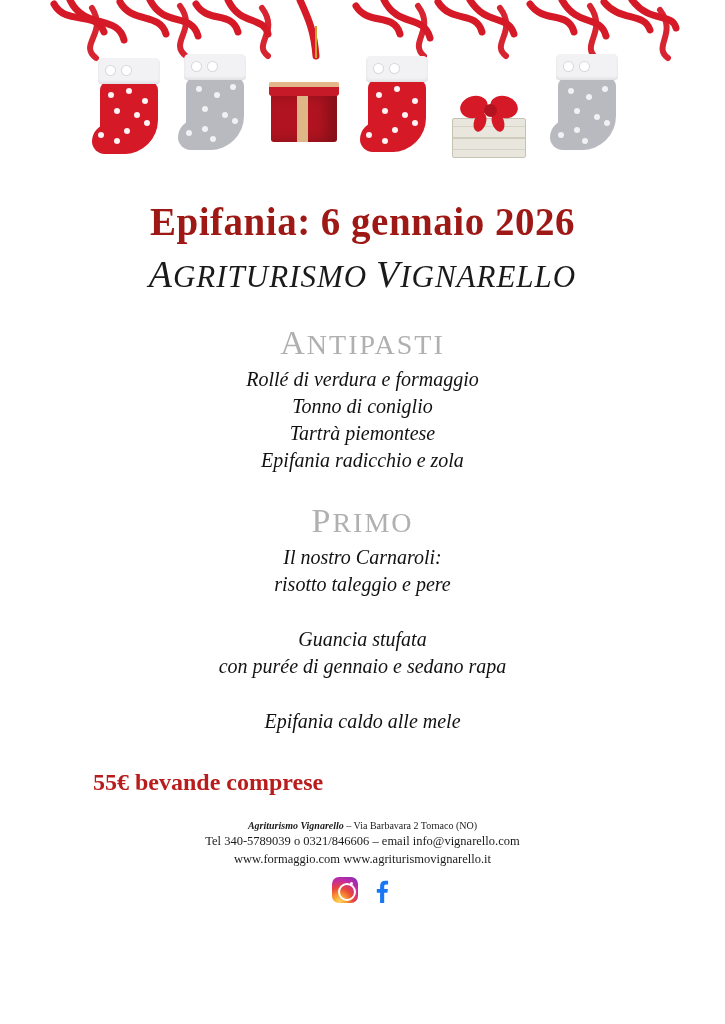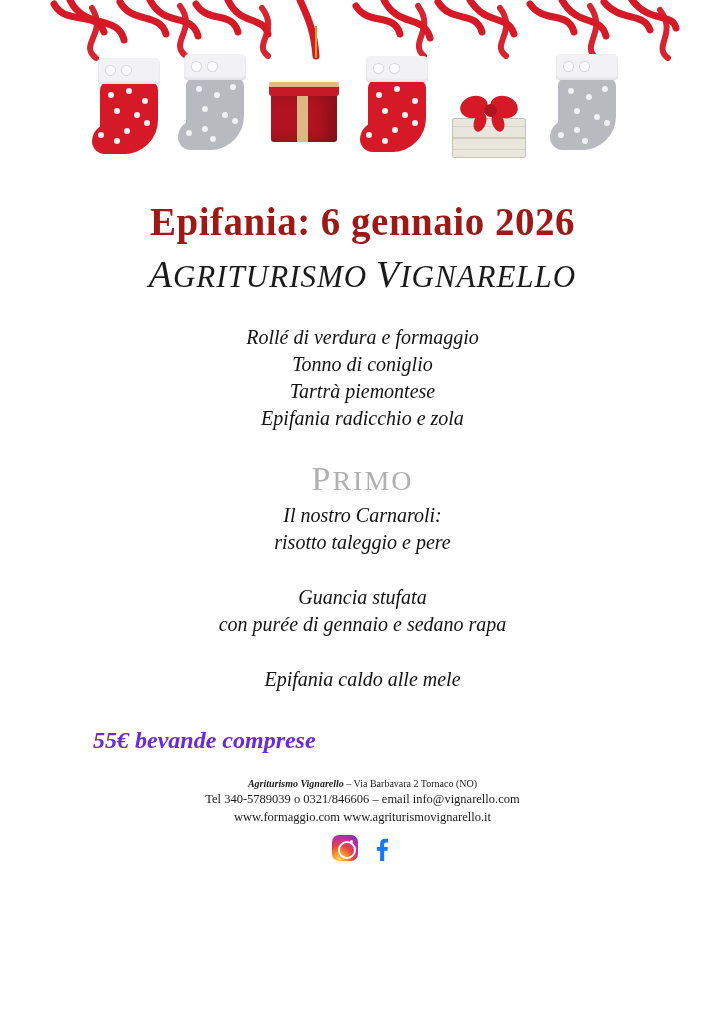--- a/index.html
+++ b/index.html
@@ -185,24 +185,23 @@
     font-size: 20px;
     color: #111;
     line-height: 1.35;
   }
 
   .price {
     margin: 34px 0 0 0;
     padding-left: 34px;
     text-align: left;
     font-family: "Liberation Serif", serif;
-    font-style: italic;
     font-weight: bold;
     font-size: 24px;
-    color: #6d28d9;
+    color: #b91c1c;
   }
 
   .footer {
     margin-top: 24px;
     text-align: center;
     color: #1a1a1a;
   }
   .footer .f1 {
     font-family: "Liberation Serif", serif;
     font-size: 10px;
@@ -403,20 +402,23 @@
 
 <div class="content">
 
   <h1 class="title-main">Epifania: 6 gennaio 2026</h1>
 
   <div class="title-sub">
     <span class="big">A</span><span>GRITURISMO </span><span class="big">V</span><span>IGNARELLO</span>
   </div>
 
   <div class="course">
+    <div class="course-title">
+      <span class="big">A</span><span>NTIPASTI</span>
+    </div>
     <div class="course-line">Rollé di verdura e formaggio</div>
     <div class="course-line">Tonno di coniglio</div>
     <div class="course-line">Tartrà piemontese</div>
     <div class="course-line">Epifania radicchio e zola</div>
   </div>
 
   <div class="course">
     <div class="course-title">
       <span class="big">P</span><span>RIMO</span>
     </div>

